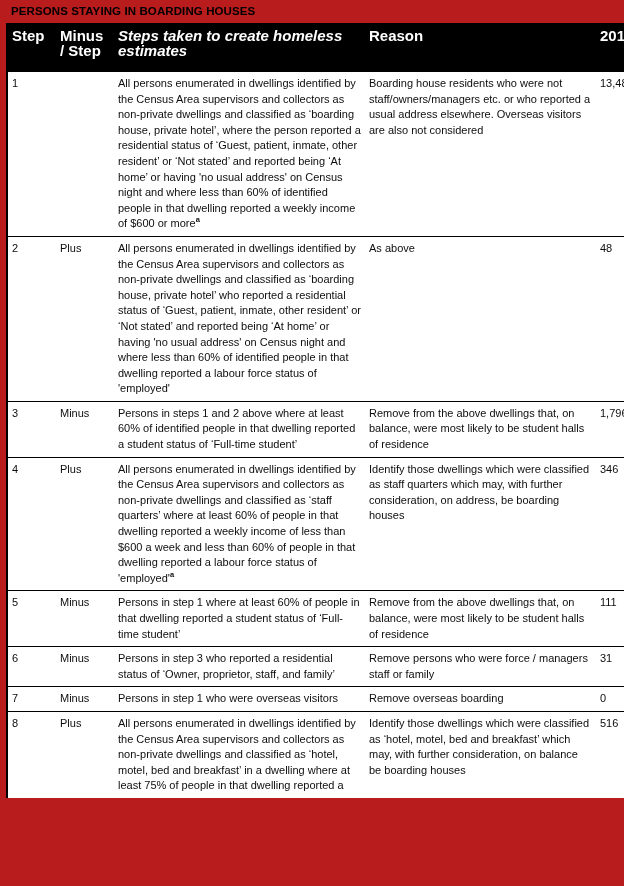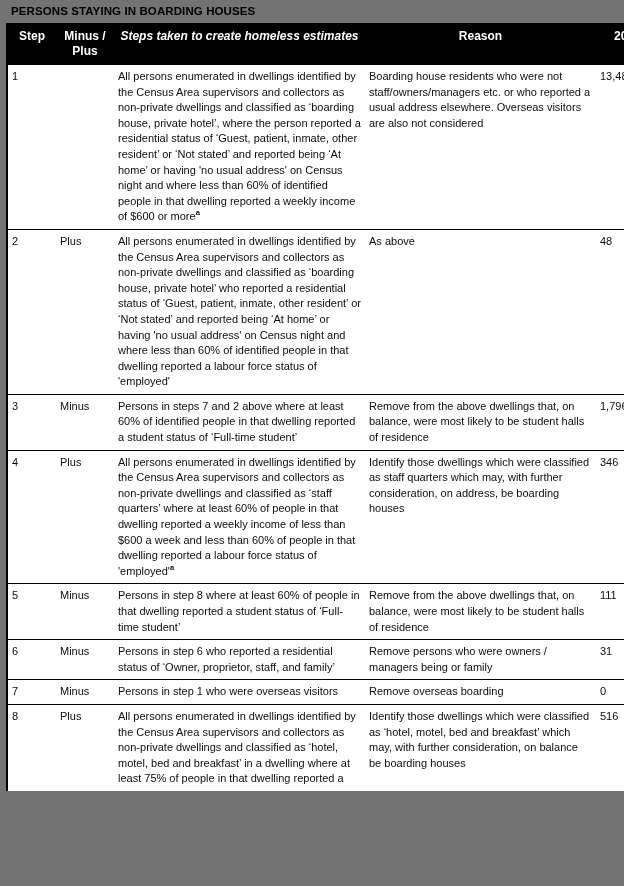--- a/index.html
+++ b/index.html
@@ -11,21 +11,21 @@
     width: 624px;
     height: 886px;
     font-family: "Liberation Sans", sans-serif;
     color: #000000;
     overflow: hidden;
   }
   #page {
     position: relative;
     width: 624px;
     height: 886px;
-    background: #737373;
+    background: #b91c1c;
     box-sizing: border-box;
   }
   .doc-title {
     font-size: 11.5px;
     font-weight: bold;
     letter-spacing: 0.1px;
     color: #000000;
     padding: 4px 0 5px 11px;
     line-height: 14px;
     white-space: nowrap;
@@ -36,25 +36,25 @@
     width: 610px;
     margin-left: 6px;
     border-left: 2px solid #000;
     border-right: 2px solid #000;
   }
   table.estimates thead tr {
     background: #000000;
   }
   table.estimates thead th {
     color: #ffffff;
-    font-size: 12px;
+    font-size: 15px;
     font-weight: bold;
-    text-align: center;
+    text-align: left;
     vertical-align: top;
-    padding: 6px 4px 7px 4px;
+    padding: 6px 4px 14px 4px;
     line-height: 14.5px;
     background: #000000;
   }
   table.estimates tbody td {
     font-size: 11px;
     font-weight: normal;
     color: #0d0d0d;
     text-align: left;
     vertical-align: top;
     padding: 4px 4px 4px 4px;
@@ -103,21 +103,21 @@
 
 <div id="page">
   <div class="clip">
 
     <div class="doc-title">PERSONS STAYING IN BOARDING HOUSES</div>
 
     <table class="estimates">
       <thead>
         <tr>
           <th class="col-step">Step</th>
-          <th class="col-sign">Minus / Plus</th>
+          <th class="col-sign">Minus / Step</th>
           <th class="col-steps">Steps taken to create homeless estimates</th>
           <th class="col-reason">Reason</th>
           <th class="col-value">2011</th>
         </tr>
       </thead>
       <tbody id="table-body">
           <tr>
             <td class="col-step">1</td>
             <td class="col-sign"></td>
             <td class="col-steps">All persons enumerated in dwellings identified by the Census Area supervisors and collectors as non-private dwellings and classified as ‘boarding house, private hotel’, where the person reported a residential status of ‘Guest, patient, inmate, other resident’ or ‘Not stated’ and reported being ‘At home’ or having 'no usual address' on Census night and where less than 60% of identified people in that dwelling reported a weekly income of $600 or more<sup class="note">a</sup></td>
@@ -127,43 +127,43 @@
           <tr>
             <td class="col-step">2</td>
             <td class="col-sign">Plus</td>
             <td class="col-steps">All persons enumerated in dwellings identified by the Census Area supervisors and collectors as non-private dwellings and classified as ‘boarding house, private hotel’ who reported a residential status of ‘Guest, patient, inmate, other resident’ or ‘Not stated’ and reported being ‘At home’ or having 'no usual address' on Census night and where less than 60% of identified people in that dwelling reported a labour force status of 'employed'</td>
             <td class="col-reason">As above</td>
             <td class="col-value">48</td>
           </tr>
           <tr>
             <td class="col-step">3</td>
             <td class="col-sign">Minus</td>
-            <td class="col-steps">Persons in steps 7 and 2 above where at least 60% of identified people in that dwelling reported a student status of ‘Full-time student’</td>
+            <td class="col-steps">Persons in steps 1 and 2 above where at least 60% of identified people in that dwelling reported a student status of ‘Full-time student’</td>
             <td class="col-reason">Remove from the above dwellings that, on balance, were most likely to be student halls of residence</td>
             <td class="col-value">1,796</td>
           </tr>
           <tr>
             <td class="col-step">4</td>
             <td class="col-sign">Plus</td>
             <td class="col-steps">All persons enumerated in dwellings identified by the Census Area supervisors and collectors as non-private dwellings and classified as ‘staff quarters’ where at least 60% of people in that dwelling reported a weekly income of less than $600 a week and less than 60% of people in that dwelling reported a labour force status of 'employed'<sup class="note">a</sup></td>
             <td class="col-reason">Identify those dwellings which were classified as staff quarters which may, with further consideration, on address, be boarding houses</td>
             <td class="col-value">346</td>
           </tr>
           <tr>
             <td class="col-step">5</td>
             <td class="col-sign">Minus</td>
-            <td class="col-steps">Persons in step 8 where at least 60% of people in that dwelling reported a student status of ‘Full-time student’</td>
+            <td class="col-steps">Persons in step 1 where at least 60% of people in that dwelling reported a student status of ‘Full-time student’</td>
             <td class="col-reason">Remove from the above dwellings that, on balance, were most likely to be student halls of residence</td>
             <td class="col-value">111</td>
           </tr>
           <tr>
             <td class="col-step">6</td>
             <td class="col-sign">Minus</td>
-            <td class="col-steps">Persons in step 6 who reported a residential status of ‘Owner, proprietor, staff, and family’</td>
-            <td class="col-reason">Remove persons who were owners / managers being or family</td>
+            <td class="col-steps">Persons in step 3 who reported a residential status of ‘Owner, proprietor, staff, and family’</td>
+            <td class="col-reason">Remove persons who were force / managers staff or family</td>
             <td class="col-value">31</td>
           </tr>
           <tr>
             <td class="col-step">7</td>
             <td class="col-sign">Minus</td>
             <td class="col-steps">Persons in step 1 who were overseas visitors</td>
             <td class="col-reason">Remove overseas boarding</td>
             <td class="col-value">0</td>
           </tr>
           <tr>

